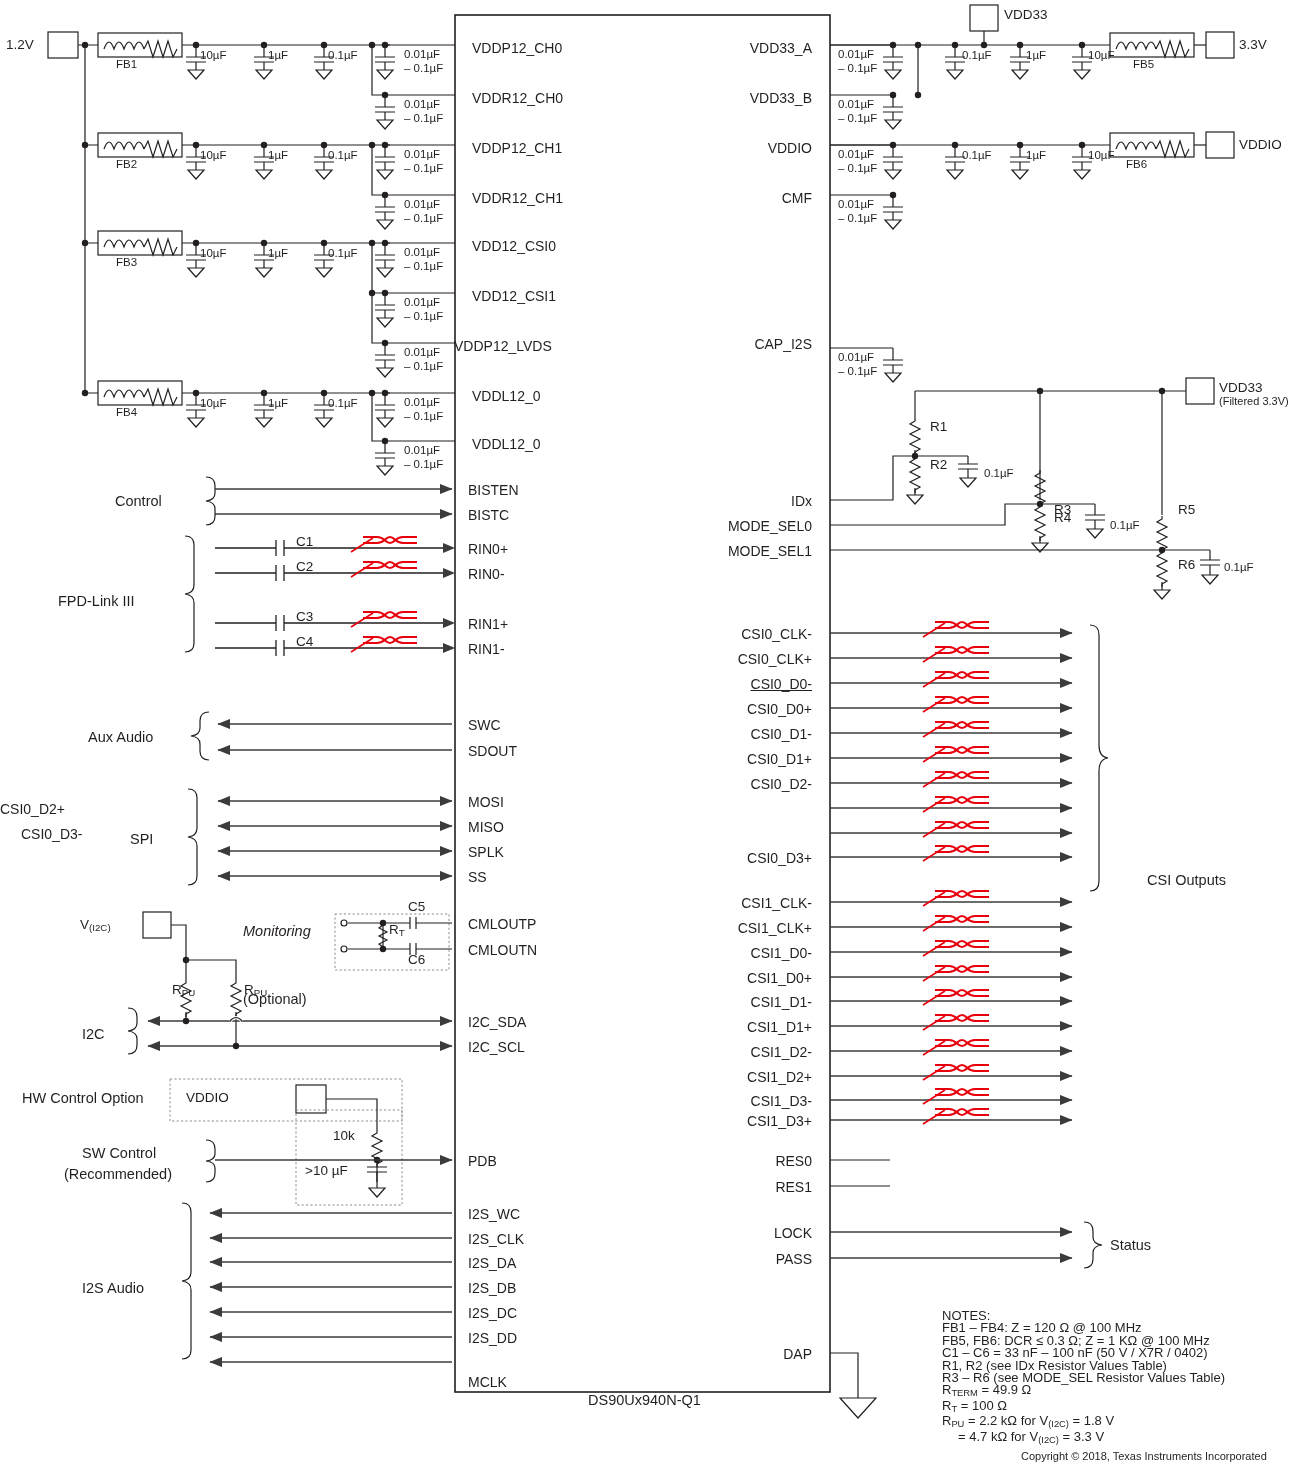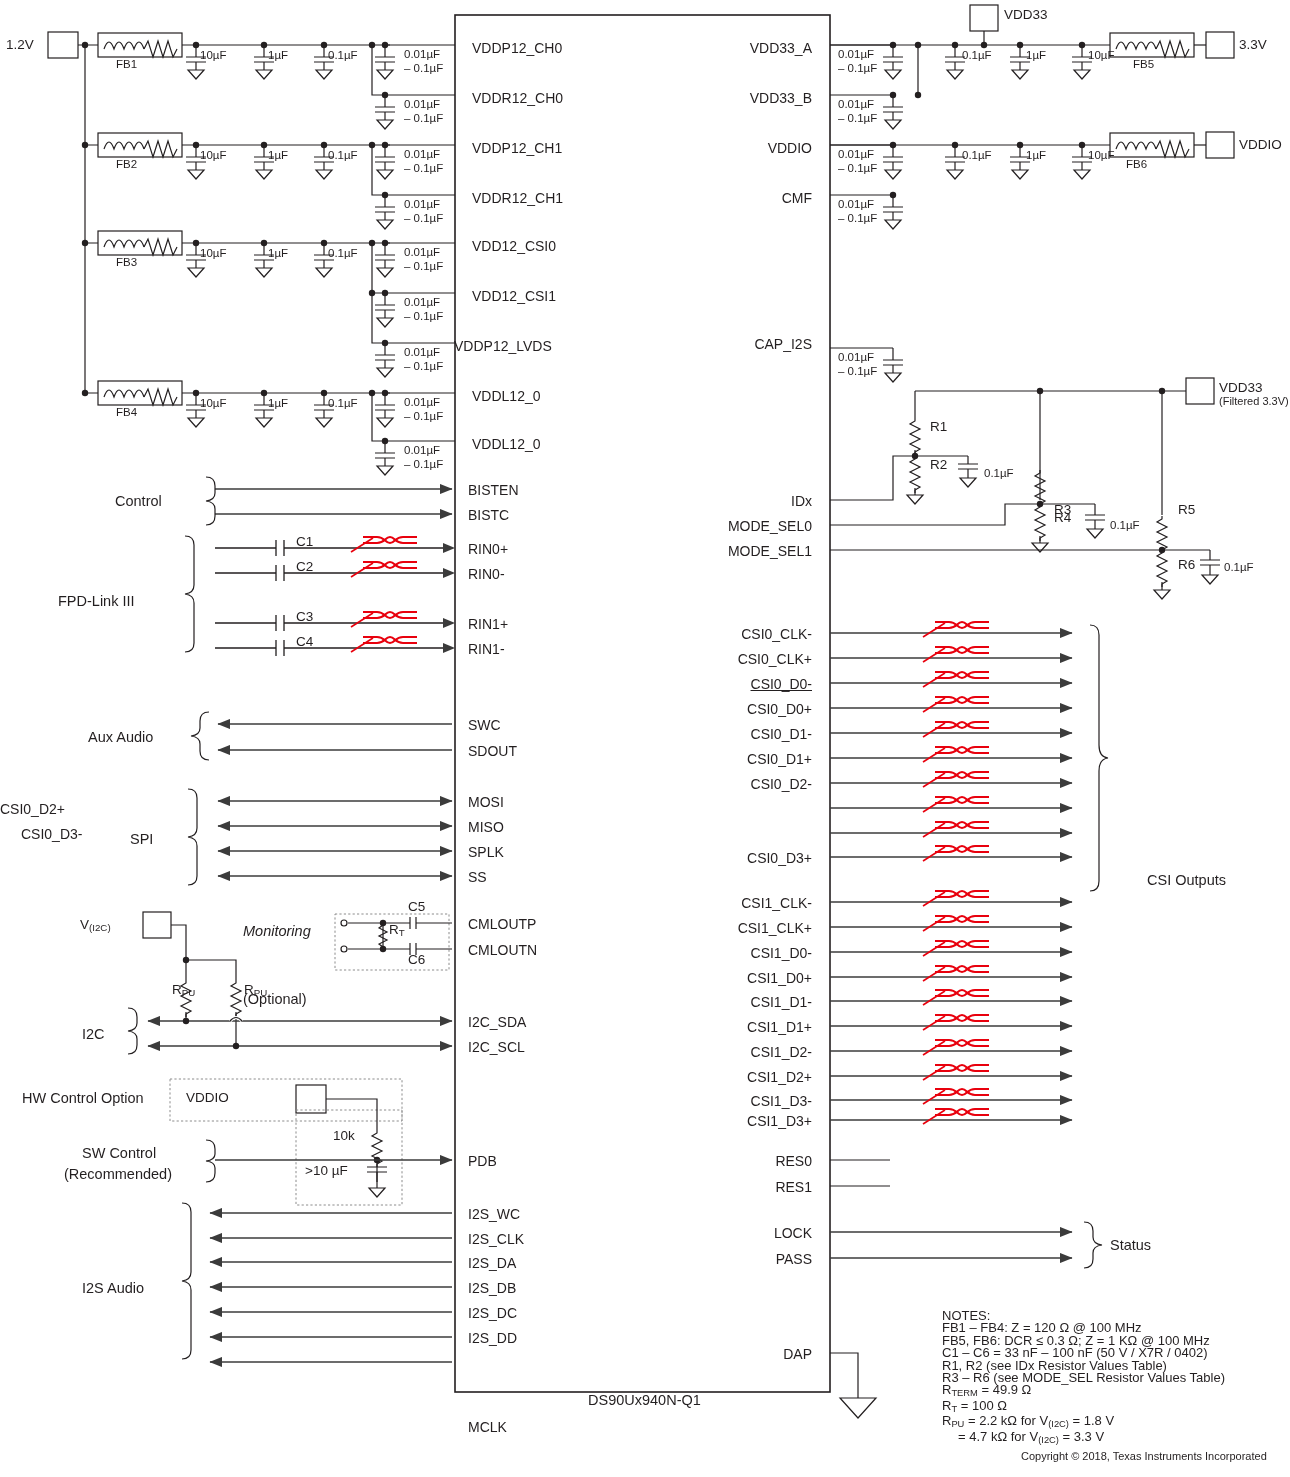--- a/index.html
+++ b/index.html
@@ -513,21 +513,21 @@
 <div class="lbl pin" style="left:468px;top:943px;">CMLOUTN</div>
 <div class="lbl pin" style="left:468px;top:1015px;">I2C_SDA</div>
 <div class="lbl pin" style="left:468px;top:1040px;">I2C_SCL</div>
 <div class="lbl pin" style="left:468px;top:1154px;">PDB</div>
 <div class="lbl pin" style="left:468px;top:1207px;">I2S_WC</div>
 <div class="lbl pin" style="left:468px;top:1232px;">I2S_CLK</div>
 <div class="lbl pin" style="left:468px;top:1256px;">I2S_DA</div>
 <div class="lbl pin" style="left:468px;top:1281px;">I2S_DB</div>
 <div class="lbl pin" style="left:468px;top:1306px;">I2S_DC</div>
 <div class="lbl pin" style="left:468px;top:1331px;">I2S_DD</div>
-<div class="lbl pin" style="left:468px;top:1420px;">MCLK</div>
+<div class="lbl pin" style="left:468px;top:1375px;">MCLK</div>
 
 <div class="lbl pin" style="left:0;top:41px;width:812px;text-align:right;">VDD33_A</div>
 <div class="lbl pin" style="left:0;top:91px;width:812px;text-align:right;">VDD33_B</div>
 <div class="lbl pin" style="left:0;top:141px;width:812px;text-align:right;">VDDIO</div>
 <div class="lbl pin" style="left:0;top:191px;width:812px;text-align:right;">CMF</div>
 <div class="lbl pin" style="left:0;top:337px;width:812px;text-align:right;">CAP_I2S</div>
 <div class="lbl pin" style="left:0;top:494px;width:812px;text-align:right;">IDx</div>
 <div class="lbl pin" style="left:0;top:519px;width:812px;text-align:right;">MODE_SEL0</div>
 <div class="lbl pin" style="left:0;top:544px;width:812px;text-align:right;">MODE_SEL1</div>
 <div class="lbl pin" style="left:0;top:627px;width:812px;text-align:right;">CSI0_CLK-</div>

